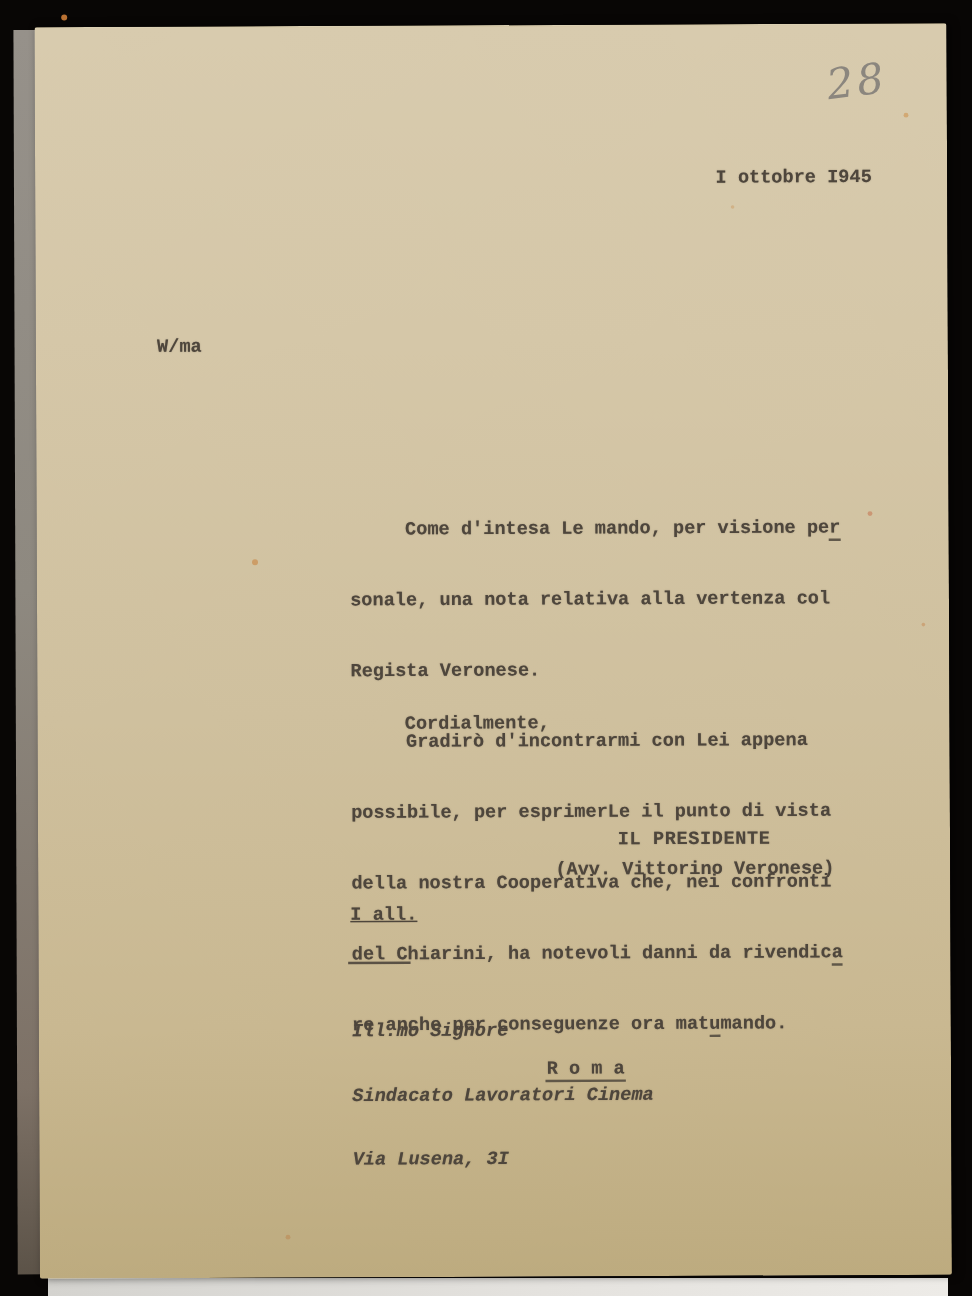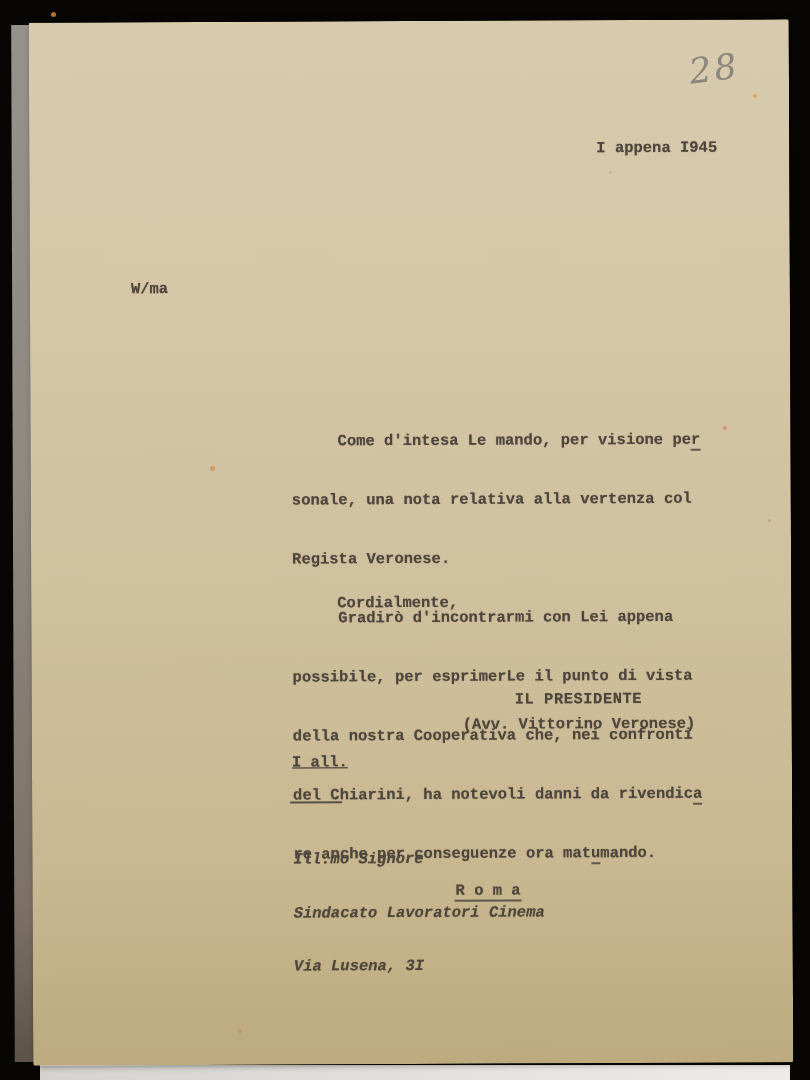--- a/index.html
+++ b/index.html
@@ -56,21 +56,21 @@
 
 <div class="stage">
 
   <div class="underlay"></div>
   <div class="bottom-strip"></div>
 
   <div class="paper">
 
     <div class="pencil">28</div>
 
-    <div class="type" style="left:567px;top:118px;">I appena I945</div>
+    <div class="type" style="left:567px;top:118px;">I ottobre I945</div>
 
     <div class="type" style="left:101px;top:257px;">W/ma</div>
 
     <div class="type body-block" style="left:261px;top:372px;width:480px;">
       <div class="line indent"><span>Come d'intesa Le mando, per visione pe</span><span class="u">r</span><span></span></div>
       <div class="line"><span>sonale, una nota relativa alla vertenza col</span><span class="u"></span><span></span></div>
       <div class="line"><span>Regista Veronese.</span><span class="u"></span><span></span></div>
       <div class="line indent"><span>Gradirò d'incontrarmi con Lei appena</span><span class="u"></span><span></span></div>
       <div class="line"><span>possibile, per esprimerLe il punto di vista</span><span class="u"></span><span></span></div>
       <div class="line"><span>della nostra Cooperativa che, nei confronti</span><span class="u"></span><span></span></div>

